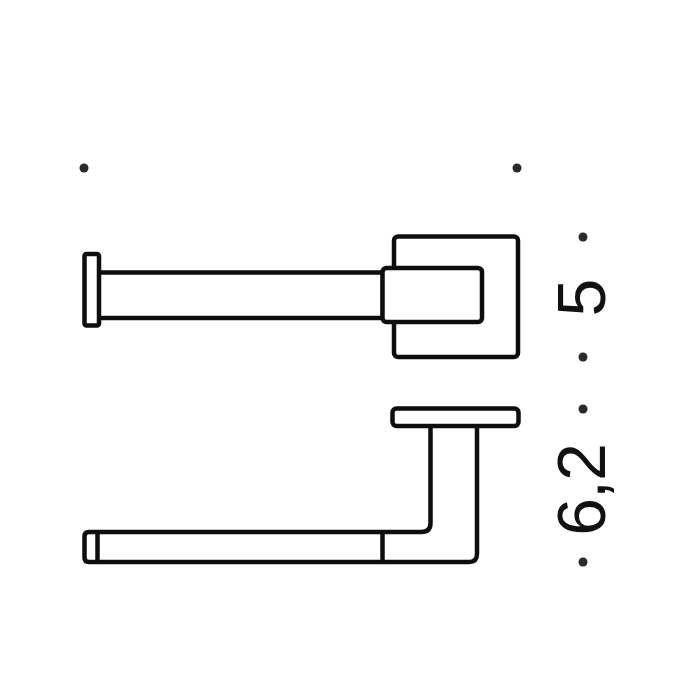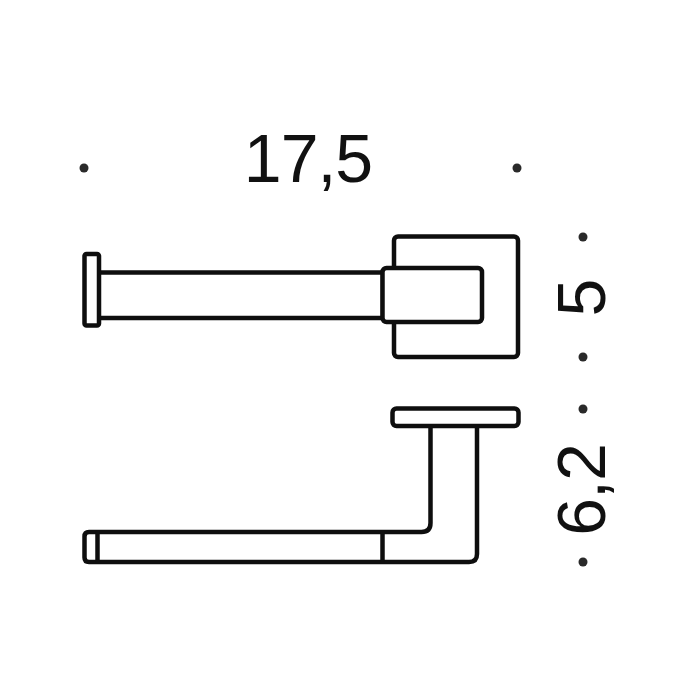--- a/index.html
+++ b/index.html
@@ -68,19 +68,18 @@
     <g>
       <circle class="dot" cx="84" cy="168" r="4.5"></circle>
       <circle class="dot" cx="517" cy="168" r="4.5"></circle>
       <circle class="dot" cx="583" cy="237" r="4.5"></circle>
       <circle class="dot" cx="583" cy="357" r="4.5"></circle>
       <circle class="dot" cx="583" cy="409" r="4.5"></circle>
       <circle class="dot" cx="583" cy="562" r="4.5"></circle>
     </g>
   </svg>
 
-  <div class="dim-label dim-width">17,5</div>
 
   <div class="dim-label dim-plate">5</div>
 
   <div class="dim-label dim-height">6,2</div>
 
 </div>
 
 </body></html>

